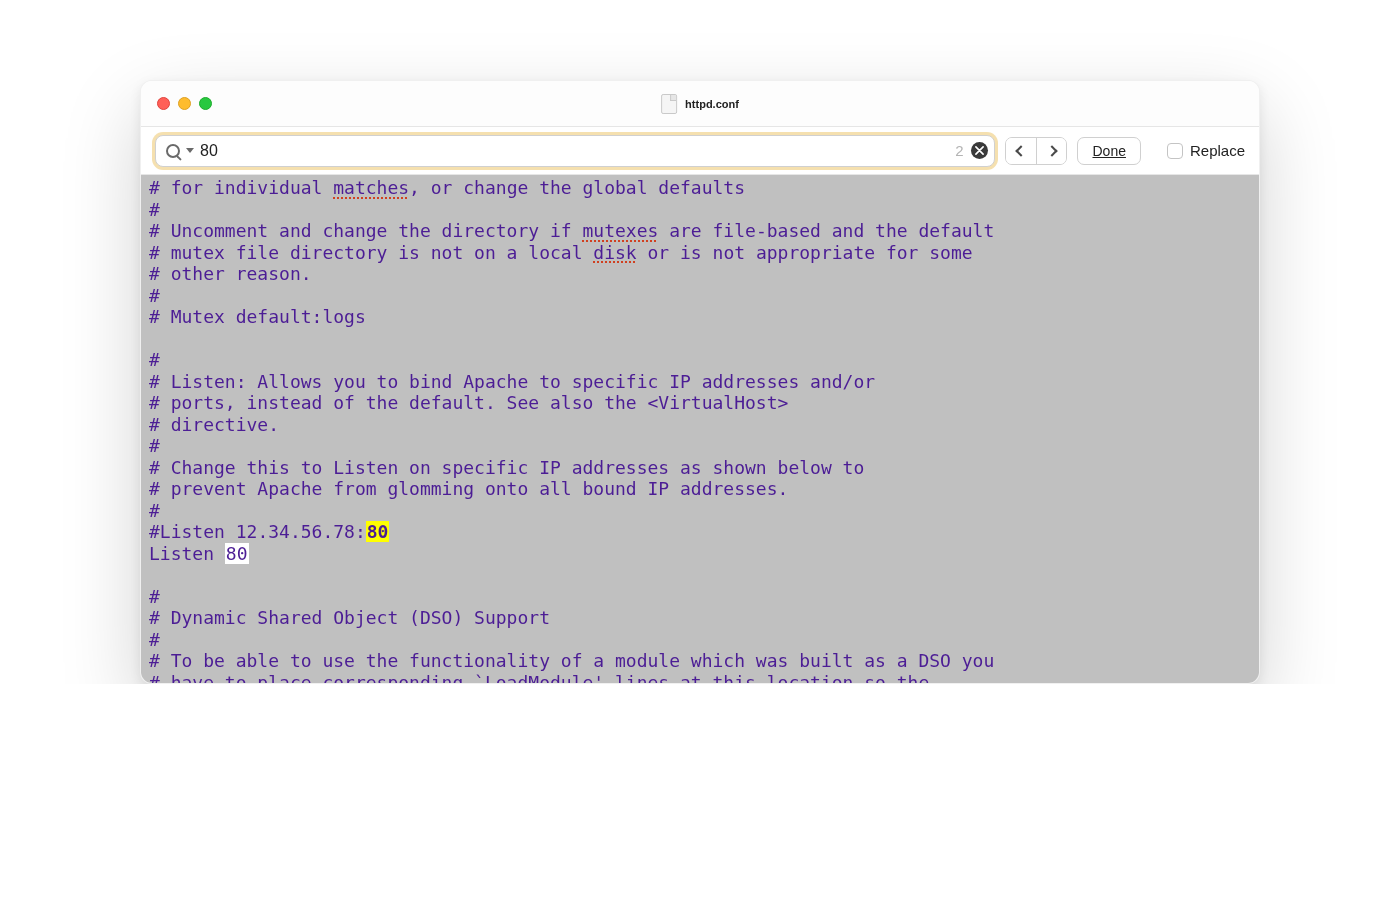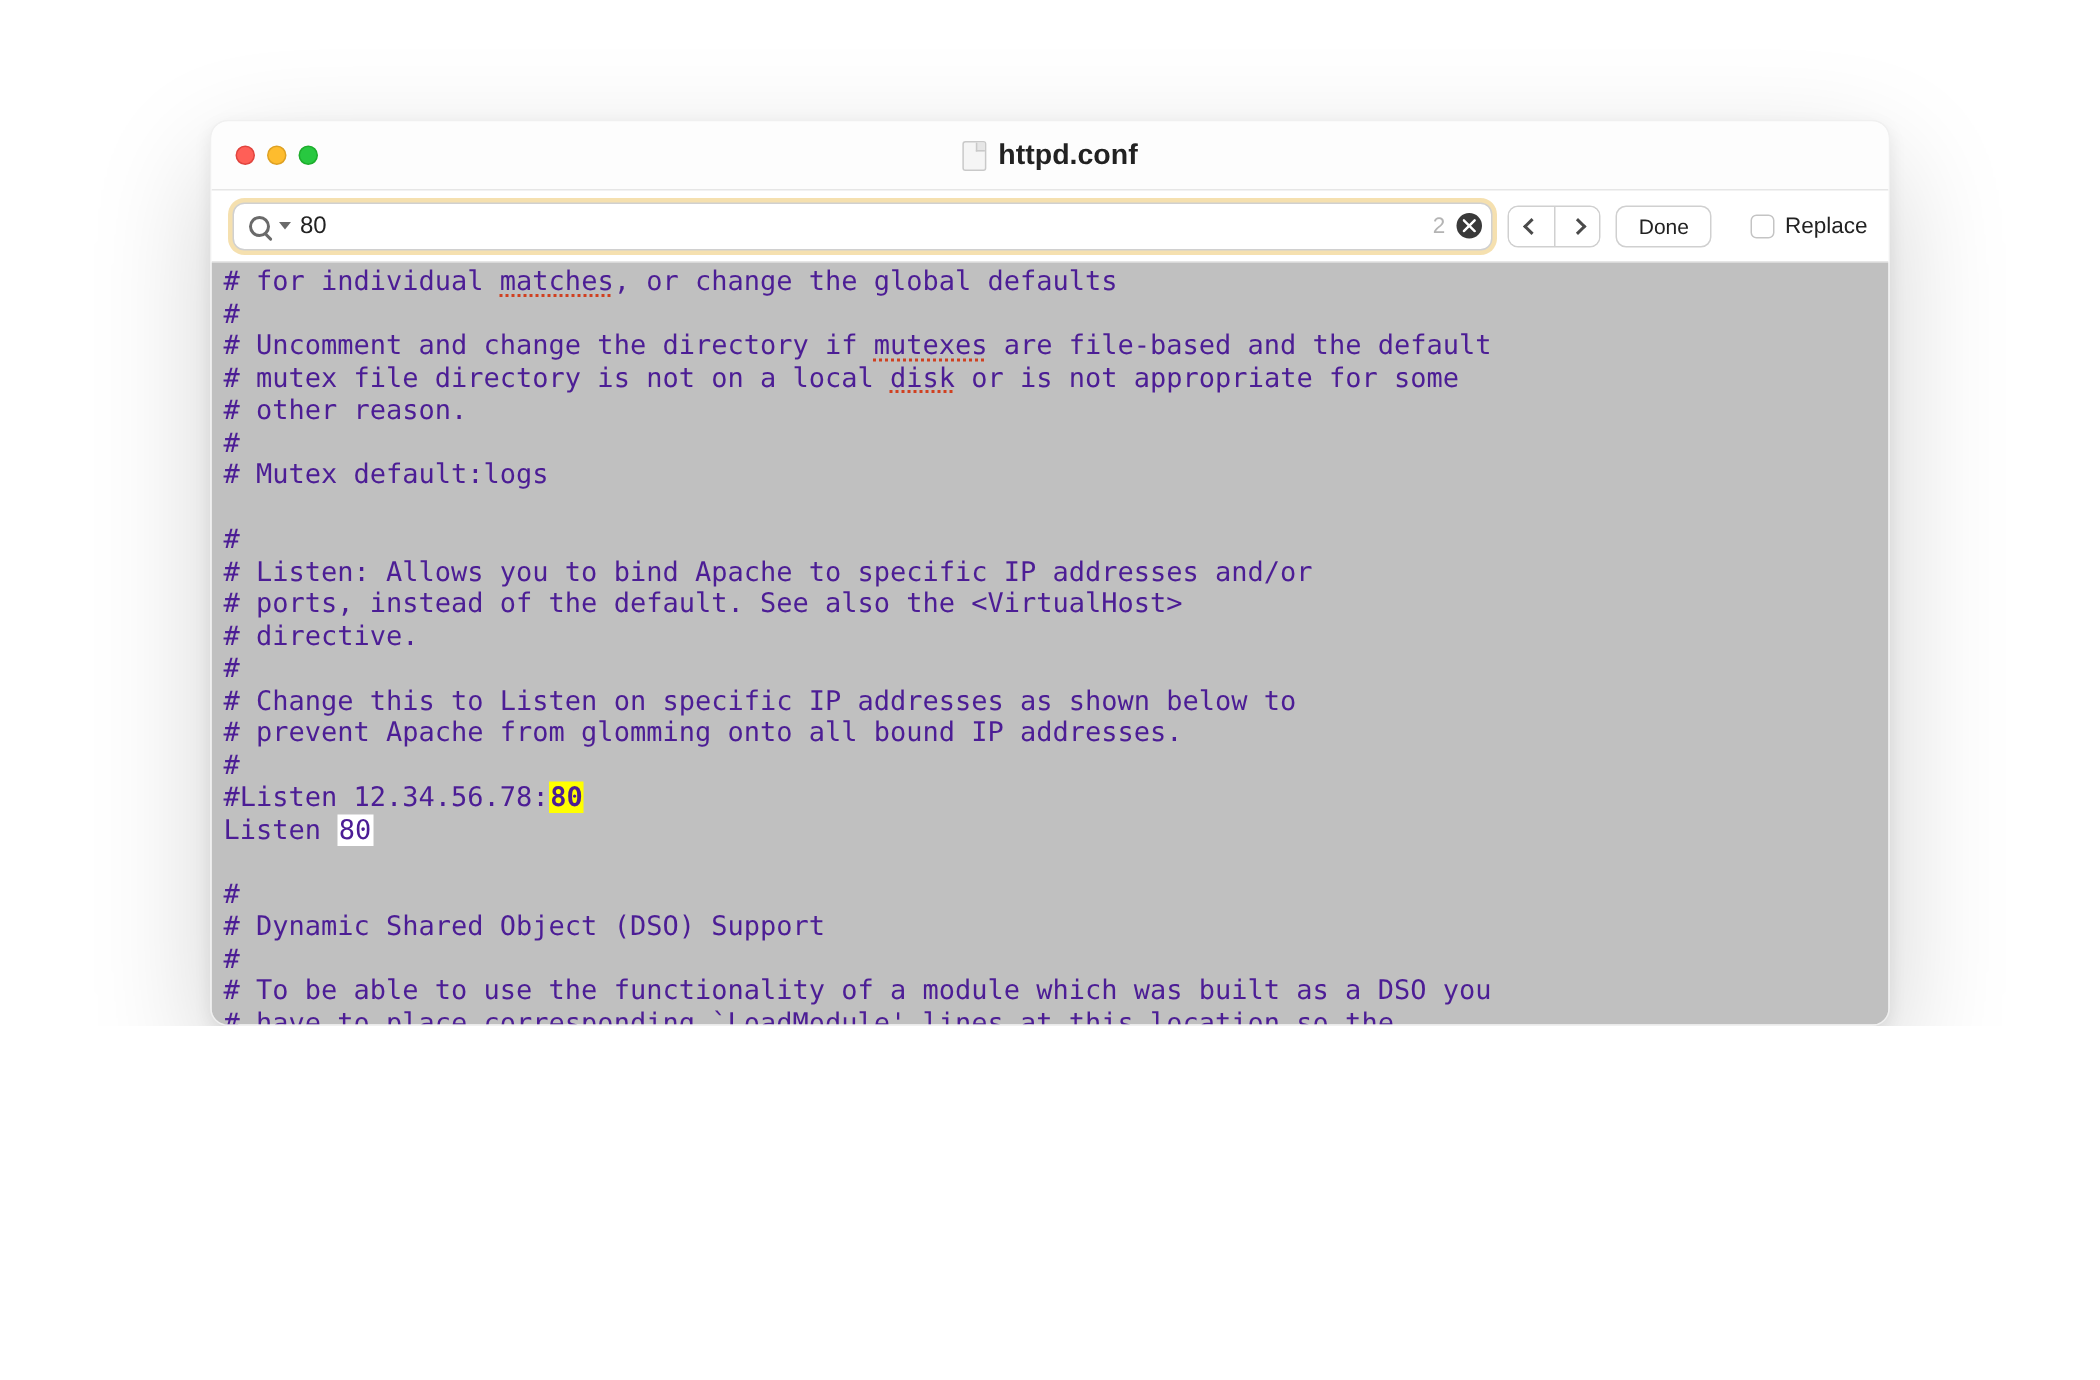--- a/index.html
+++ b/index.html
@@ -53,21 +53,21 @@
   }
   .doc-icon::after {
     content: "";
     position: absolute;
     top: 0; right: 0;
     width: 5px; height: 5px;
     background: #e6e6e6;
     border-left: 1px solid #c9c9c9;
     border-bottom: 1px solid #c9c9c9;
   }
-  .title-text { font-weight: 700; font-size: 19px; color: #222; }
+  .title-text { font-weight: 700; font-size: 11px; color: #222; }
   .findbar {
     height: 48px;
     display: flex;
     align-items: center;
     padding: 0 14px;
     gap: 10px;
     border-bottom: 1px solid #e6e6e6;
     background: #ffffff;
   }
   .search-wrap {
@@ -158,20 +158,21 @@
     height: 28px;
     padding: 0 14px;
     border: 1px solid #d0d0d0;
     border-radius: 7px;
     background: #ffffff;
     font-size: 14px;
     color: #222;
     cursor: pointer;
     display: flex;
     align-items: center;
+    text-decoration: underline;
   }
   .replace-wrap {
     display: flex;
     align-items: center;
     gap: 7px;
     margin-left: 16px;
   }
   .checkbox {
     width: 16px; height: 16px;
     border: 1px solid #c4c4c4;

